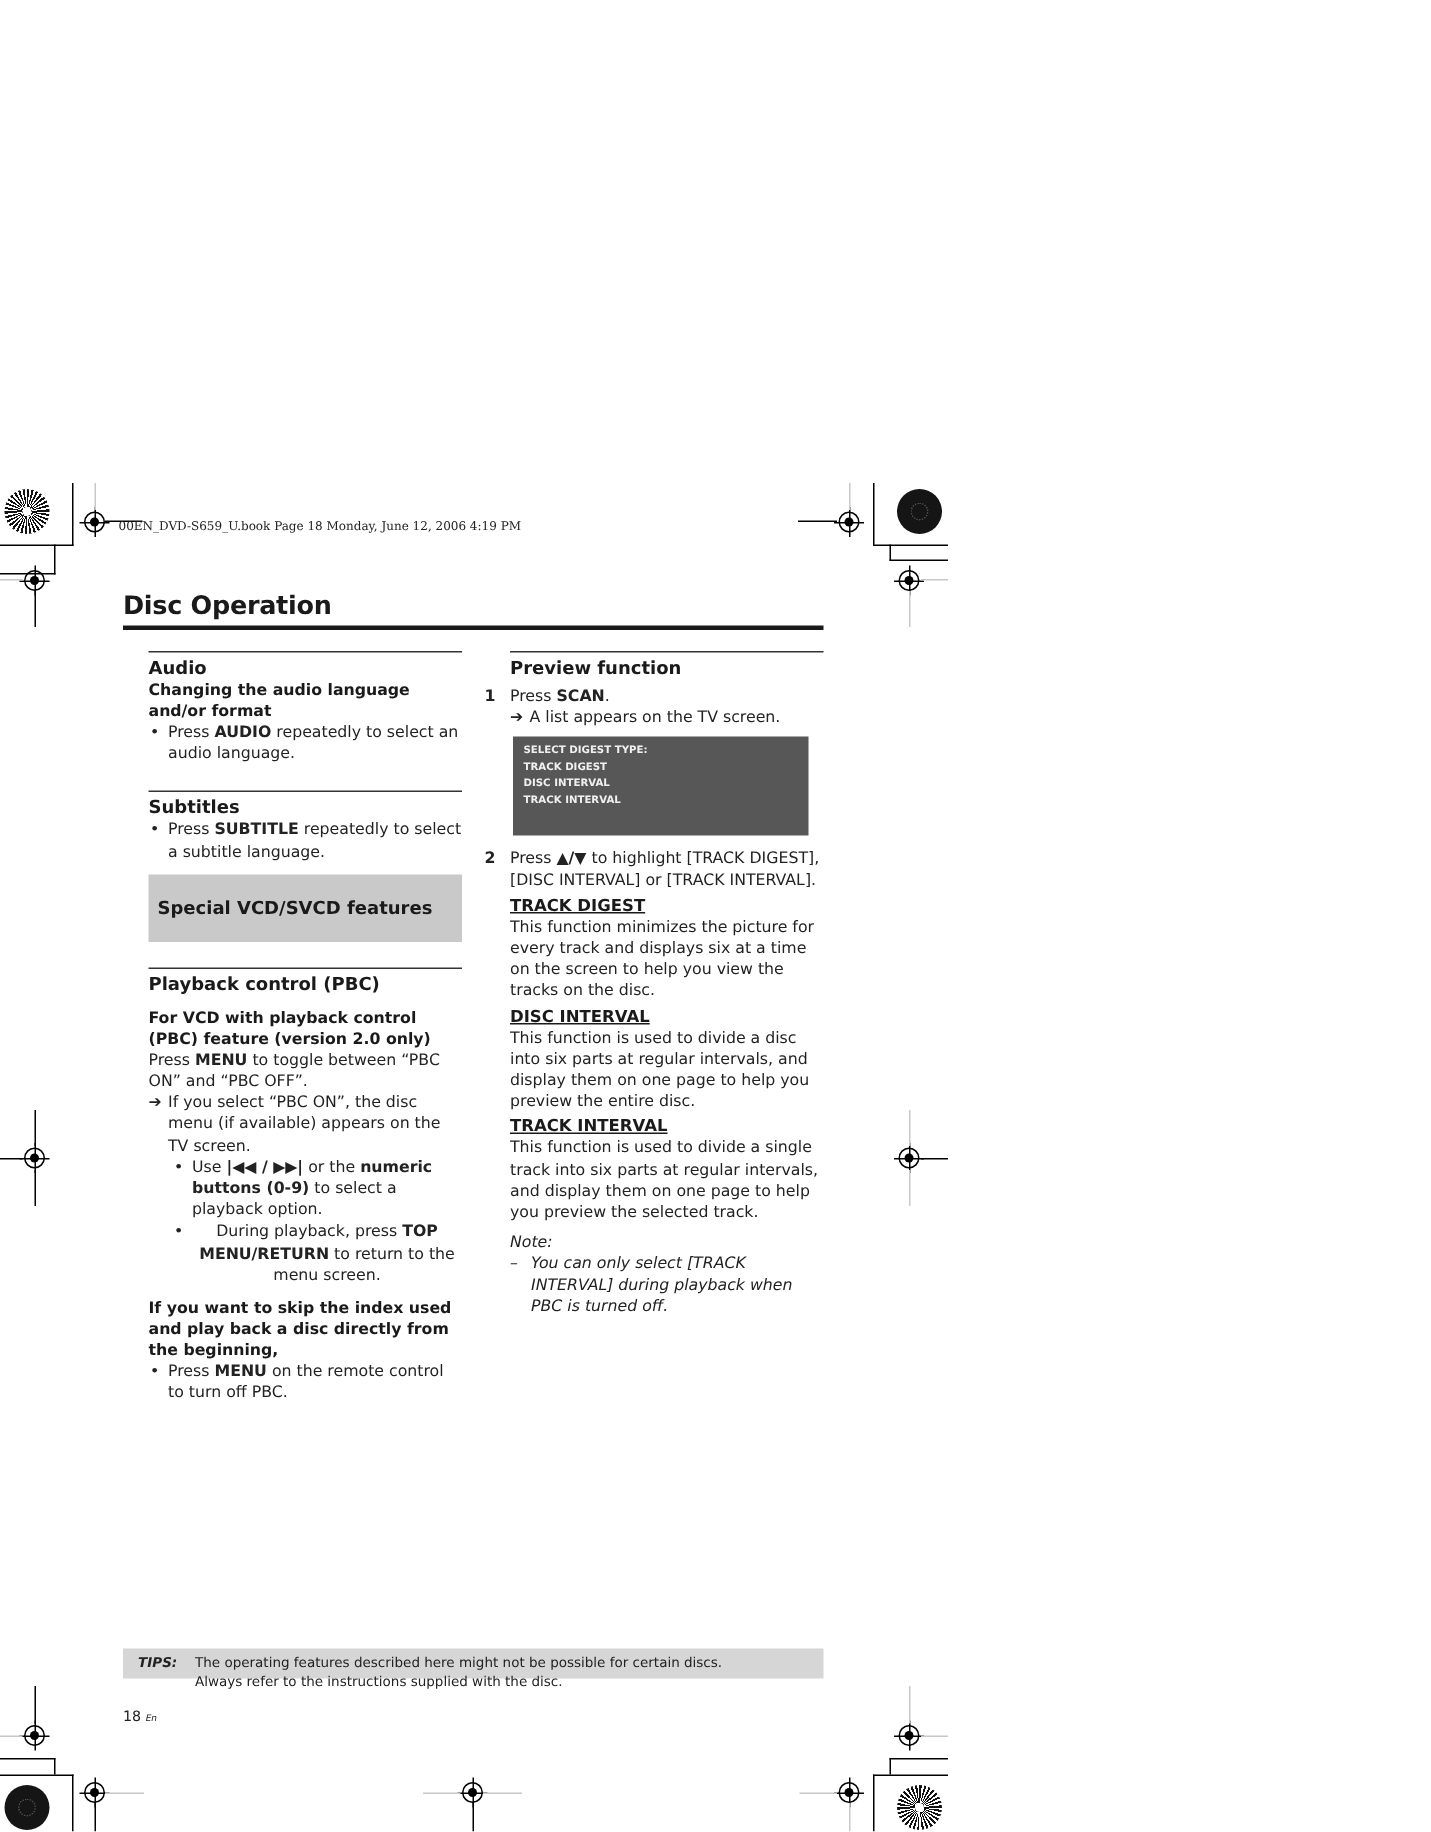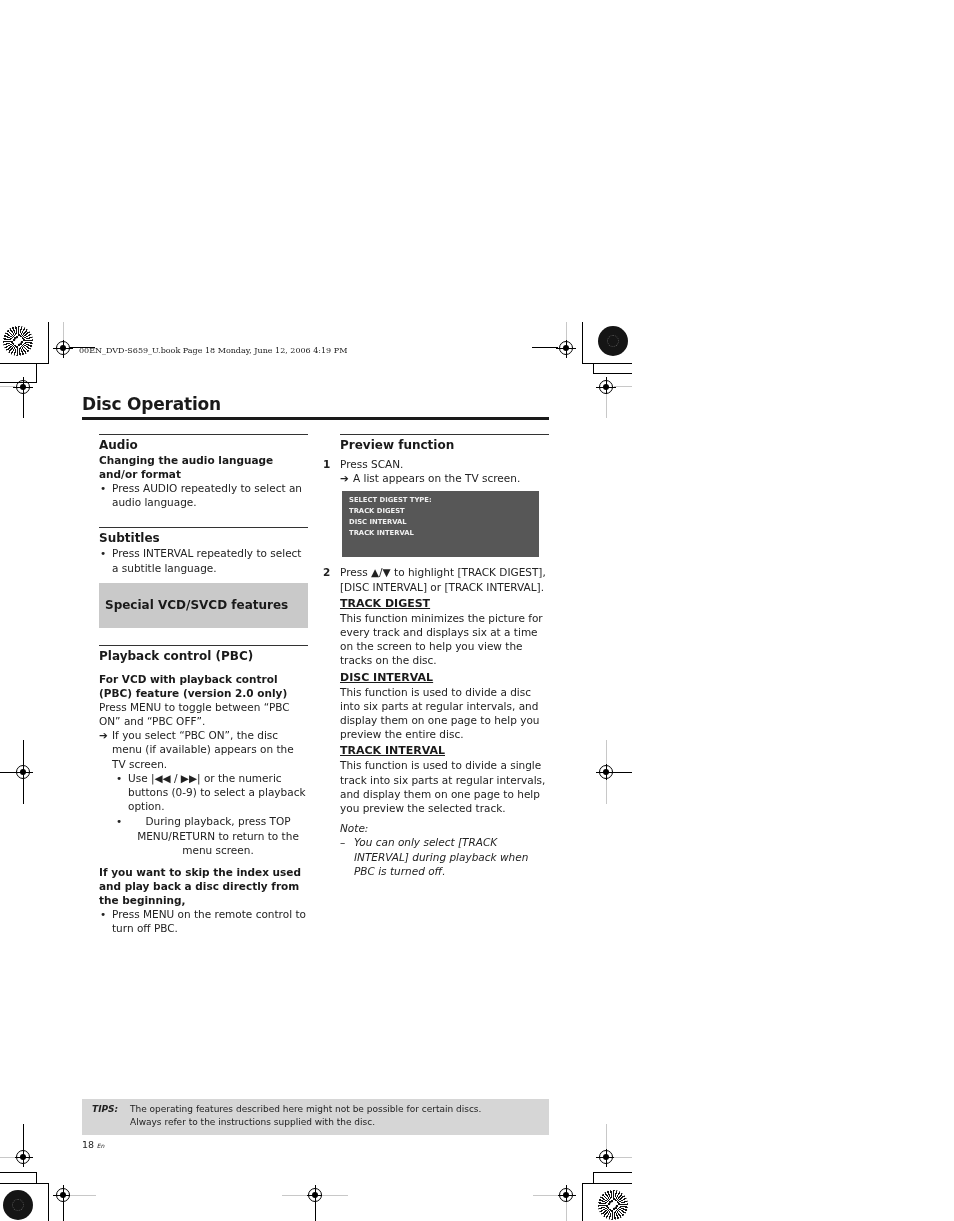--- a/index.html
+++ b/index.html
@@ -28,35 +28,35 @@
   .col { position: absolute; font-size: 10.5px; line-height: 14.2px; color: #222; }
   .col-left { left: 99px; top: 434px; width: 209px; }
   .col-right { left: 323px; top: 434px; width: 226px; }
 
   .sec-head { border-top: 1px solid #333; padding-top: 2px; font-weight: bold; font-size: 12px; line-height: 16px; color: #1a1a1a; }
   .sub-head { font-weight: bold; font-size: 10.5px; line-height: 14px; color: #1a1a1a; }
   .bullet { position: relative; padding-left: 13px; }
   .bullet::before { content: "\2022"; position: absolute; left: 1px; top: 0; }
   .arrow-item { position: relative; padding-left: 13px; }
   .arrow-glyph { position: absolute; left: 0; top: 0; }
-  .b { font-weight: normal; }
+  .b { font-weight: bold; }
   .gray-band { background: #c9c9c9; padding: 14px 6px; font-weight: bold; font-size: 12px; line-height: 17px; color: #1a1a1a; }
 
   .num-item { position: relative; padding-left: 17px; }
   .num { position: absolute; left: 0; top: 0; font-weight: bold; }
 
   .osd { background: #575757; color: #f0f0f0; font-size: 6.8px; font-weight: bold; line-height: 10.8px; padding: 4px 7px; height: 58px; margin: 6px 0 8px 19px; width: 183px; box-sizing: content-box; }
 
   .u-head { font-weight: bold; text-decoration: underline; font-size: 11px; line-height: 15px; margin-top: 2px; color: #1a1a1a; }
   .para { padding-left: 17px; }
   .note { font-style: italic; padding-left: 17px; margin-top: 6px; }
   .dash-item { position: relative; padding-left: 14px; font-style: italic; }
   .dash-item .dash { position: absolute; left: 0; top: 0; }
 
-  .tips { position: absolute; left: 82px; top: 1099px; width: 467px; height: 36px; background: #d6d6d6; font-size: 9px; line-height: 13px; color: #222; }
+  .tips { position: absolute; left: 82px; top: 1099px; width: 467px; height: 20px; background: #d6d6d6; font-size: 9px; line-height: 13px; color: #222; }
   .tips-label { position: absolute; left: 10px; top: 4px; font-weight: bold; font-style: italic; }
   .tips-text { position: absolute; left: 48px; top: 4px; }
   .page-no { position: absolute; left: 82px; top: 1139px; font-size: 9.5px; color: #222; }
   .page-no .en { font-size: 6px; font-style: italic; }
 </style>
 </head>
 <body>
 
 <div>
 
@@ -152,21 +152,21 @@
 
 <div class="col col-left">
   <div class="sec-head">Audio</div>
   <div class="sub-head" style="margin-top:0;">Changing the audio language and/or format</div>
   <div class="bullet">
     <span>Press </span><span class="b">AUDIO</span><span> repeatedly to select an audio language.</span>
   </div>
 
   <div class="sec-head" style="margin-top:18px;">Subtitles</div>
   <div class="bullet">
-    <span>Press </span><span class="b">INTERVAL</span><span> repeatedly to select a subtitle language.</span>
+    <span>Press </span><span class="b">SUBTITLE</span><span> repeatedly to select a subtitle language.</span>
   </div>
 
   <div class="gray-band" style="margin-top:8px;">Special VCD/SVCD features</div>
 
   <div class="sec-head" style="margin-top:17px;">Playback control (PBC)</div>
   <div class="sub-head" style="margin-top:8px;">For VCD with playback control (PBC) feature (version 2.0 only)</div>
   <div>
     <span>Press </span><span class="b">MENU</span><span> to toggle between “PBC ON” and “PBC OFF”.</span>
   </div>
   <div class="arrow-item">

